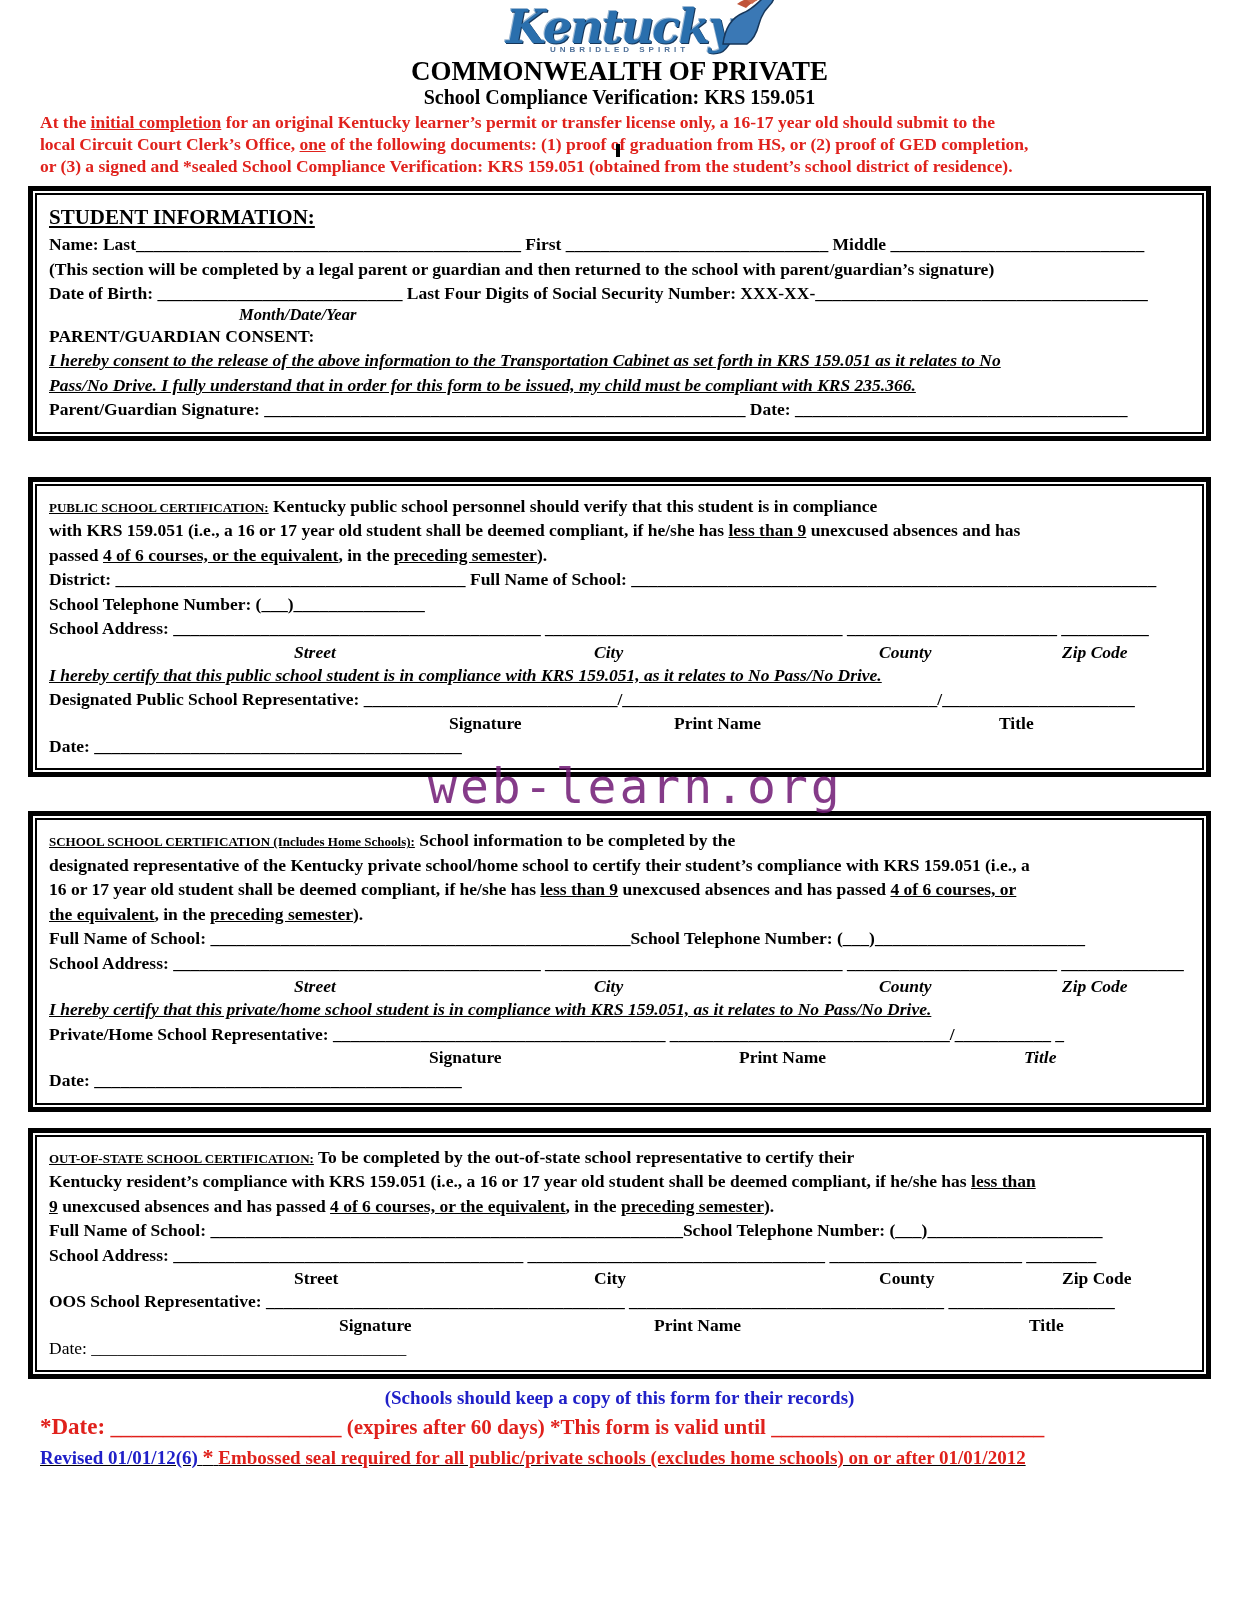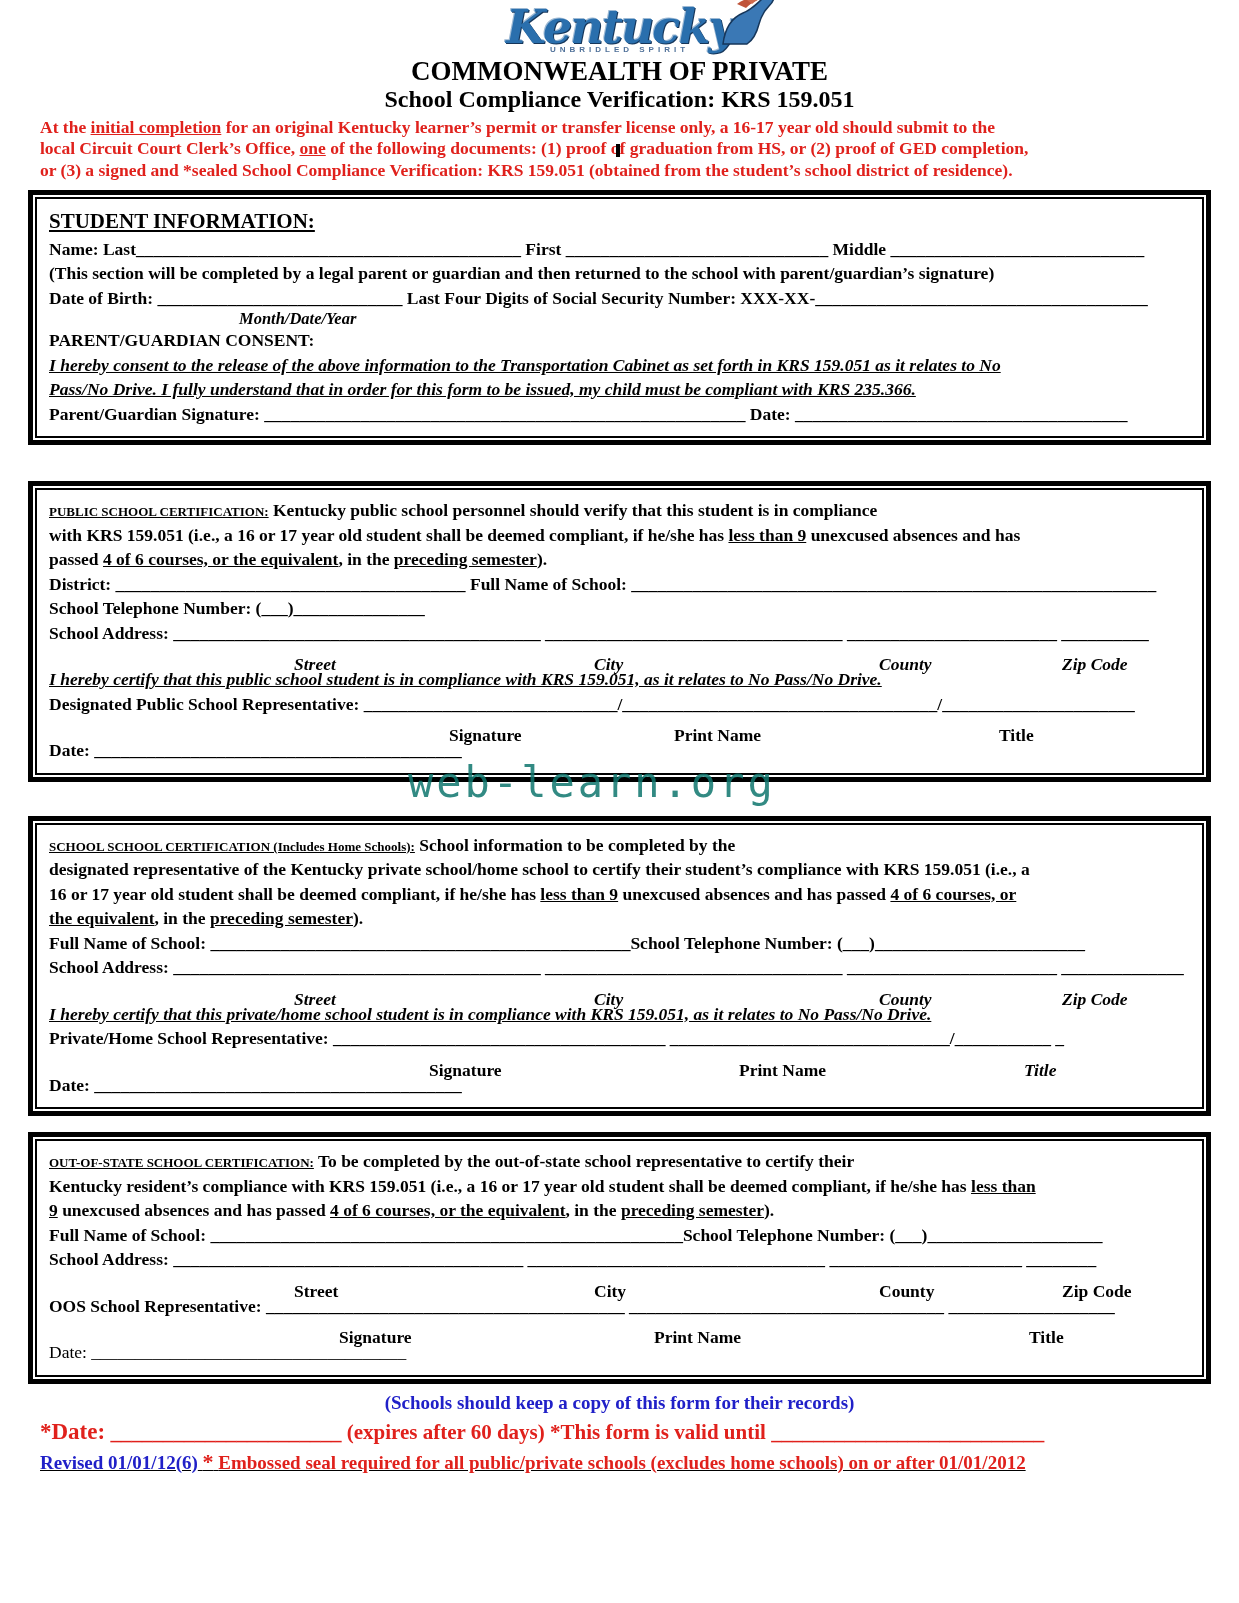--- a/index.html
+++ b/index.html
@@ -23,52 +23,52 @@
     text-shadow:1px 1px 0 #16365a, -1px -1px 0 #9db9d4;
     letter-spacing:-2px;
   }
   .logo-horse{position:absolute;right:-46px;top:-14px;}
   .logo-tagline{
     font-family:"Liberation Sans",sans-serif;
     font-size:8px;letter-spacing:4px;color:#51729a;
     margin-top:-4px;text-align:center;
   }
   .title{font-size:27px;line-height:1.08;margin-top:2px;}
-  .subtitle{font-size:24px;line-height:1.1;}
+  .subtitle{font-size:20px;line-height:1.1;}
   .intro{
     margin:4px 40px 8px 40px;
     font-size:17.5px;line-height:1.25;
   }
   .red{color:#e0211c;}
   .blue{color:#2020c8;}
   
   .formbox{margin:0 28px;border:5px solid #000;padding:2px;background:#fff;}
   .inner{border:2px solid #000;padding:8px 12px 10px 12px;font-size:17.5px;line-height:1.4;}
   .sect-title{font-size:21px;text-decoration:underline;}
   .ht{font-size:13px;}
   .u{text-decoration:underline;}
   .line{white-space:nowrap;overflow:hidden;}
   .ital{font-style:italic;}
   .reg{font-weight:normal;}
   .consent{font-style:italic;text-decoration:underline;}
   .mdy{margin-left:190px;font-size:16.5px;line-height:1.1;}
   
   .lblrow{position:relative;height:22px;line-height:22px;}
-  .lblrow span{position:absolute;top:8px;}
+  .lblrow span{position:absolute;top:0;}
   .addr .p1{left:245px;} .addr .p2{left:545px;} .addr .p3{left:830px;} .addr .p4{left:1013px;}
   .sig2 .p1{left:400px;} .sig2 .p2{left:625px;} .sig2 .p3{left:950px;}
   .sig3 .p1{left:380px;} .sig3 .p2{left:690px;} .sig3 .p3{left:975px;}
   .sig4 .p1{left:290px;} .sig4 .p2{left:605px;} .sig4 .p3{left:980px;}
   .gap1{height:36px;} .gap2{height:34px;} .gap3{height:16px;}
   
   .watermark{
-    position:absolute;left:408px;top:758px;
+    position:absolute;left:428px;top:758px;
     font-family:"DejaVu Sans Mono",monospace;
-    font-weight:normal;font-size:42px;letter-spacing:3px;
-    color:#0f766e;opacity:.85;z-index:5;
+    font-weight:normal;font-size:48px;letter-spacing:3px;
+    color:#701a75;opacity:.85;z-index:5;
   }
   .scan-artifact{position:absolute;left:616px;top:144px;width:4px;height:13px;background:#000;}
   
   .footer{margin:8px 40px 0 40px;}
   .keepcopy{font-size:19px;text-align:center;line-height:1.2;}
   .validline{font-size:21px;margin-top:4px;white-space:nowrap;}
   .validline .big{font-size:23px;}
   .revline{font-size:19px;margin-top:4px;white-space:nowrap;text-decoration:underline;}
   .revline .star{font-size:22px;}
 </style>

